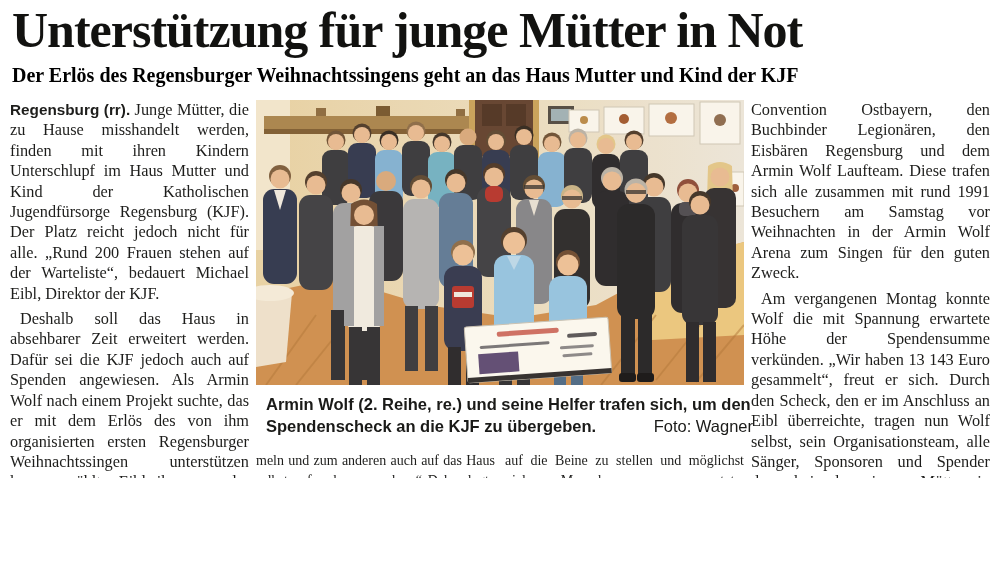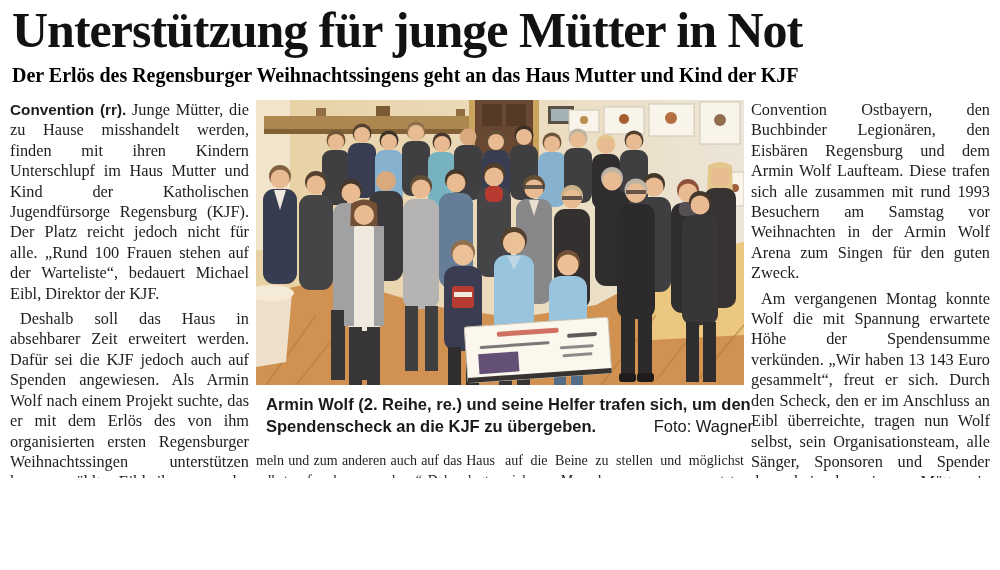--- a/index.html
+++ b/index.html
@@ -95,21 +95,21 @@
 <div class="page">
 
   <div class="masthead">
     <div class="headline">Unterstützung für junge Mütter in Not</div>
     <div class="subheadline">Der Erlös des Regensburger Weihnachtssingens geht an das Haus Mutter und Kind der KJF</div>
   </div>
 
   <div class="content">
 
     <div class="col-text">
-      <p><span class="lead-in">Convention (rr).</span><span> Junge Mütter, die zu Hause misshandelt werden, finden mit ihren Kindern Unterschlupf im Haus Mutter und Kind der Katholischen Jugendfürsorge Regensburg (KJF). Der Platz reicht jedoch nicht für alle. „Rund 100 Frauen stehen auf der Warteliste“, bedauert Michael Eibl, Direktor der KJF.</span></p>
+      <p><span class="lead-in">Regensburg (rr).</span><span> Junge Mütter, die zu Hause misshandelt werden, finden mit ihren Kindern Unterschlupf im Haus Mutter und Kind der Katholischen Jugendfürsorge Regensburg (KJF). Der Platz reicht jedoch nicht für alle. „Rund 200 Frauen stehen auf der Warteliste“, bedauert Michael Eibl, Direktor der KJF.</span></p>
       <p class="indent">Deshalb soll das Haus in absehbarer Zeit erweitert werden. Dafür sei die KJF jedoch auch auf Spenden angewiesen. Als Armin Wolf nach einem Projekt suchte, das er mit dem Erlös des von ihm organisierten ersten Regensburger Weihnachtssingen unterstützen kann, erzählte Eibl ihm von der Einrichtung. Wolf fand Gefallen an dem Projekt und setzte sich zwei Ziele: „Ich wollte zum einen Geld sam-</p>
     </div>
 
     <div class="center-col">
       <div class="photo-wrap">
         <svg viewBox="0 0 488 285" preserveAspectRatio="none">
           <defs>
             <linearGradient id="wallg" x1="0" y1="0" x2="1" y2="0">
               <stop offset="0" stop-color="#e9d5a8"></stop>
               <stop offset="0.5" stop-color="#ecdfc2"></stop>
@@ -390,18 +390,18 @@
         <span class="credit">Foto: Wagner</span>
       </div>
 
       <div class="mid-cols">
         <div class="mid-col">meln und zum anderen auch auf das Haus selbst aufmerksam machen.“ Daher legte er sich mit seinem Organisationsteam ins Zeug, um das Benefizsingen</div>
         <div class="mid-col">auf die Beine zu stellen und möglichst viele Menschen zu erwartete. Unterstützung bekam er von zwei Nachwuchschören der Domspatzen, der Big Band</div>
       </div>
     </div>
 
     <div class="col-text">
-      <p>Convention Ostbayern, den Buchbinder Legionären, den Eisbären Regensburg und dem Armin Wolf Laufteam. Diese trafen sich alle zusammen mit rund 1993 Besuchern am Samstag vor Weihnachten in der Armin Wolf Arena zum Singen für den guten Zweck.</p>
+      <p>Convention Ostbayern, den Buchbinder Legionären, den Eisbären Regensburg und dem Armin Wolf Laufteam. Diese trafen sich alle zusammen mit rund 1991 Besuchern am Samstag vor Weihnachten in der Armin Wolf Arena zum Singen für den guten Zweck.</p>
       <p class="indent">Am vergangenen Montag konnte Wolf die mit Spannung erwartete Höhe der Spendensumme verkünden. „Wir haben 13 143 Euro gesammelt“, freut er sich. Durch den Scheck, den er im Anschluss an Eibl überreichte, tragen nun Wolf selbst, sein Organisationsteam, alle Sänger, Sponsoren und Spender dazu bei, dass junge Mütter in schwierigen Lebenssituationen eine echte Perspektive haben.</p>
     </div>
 
   </div>
 </div>
 
 </body></html>

